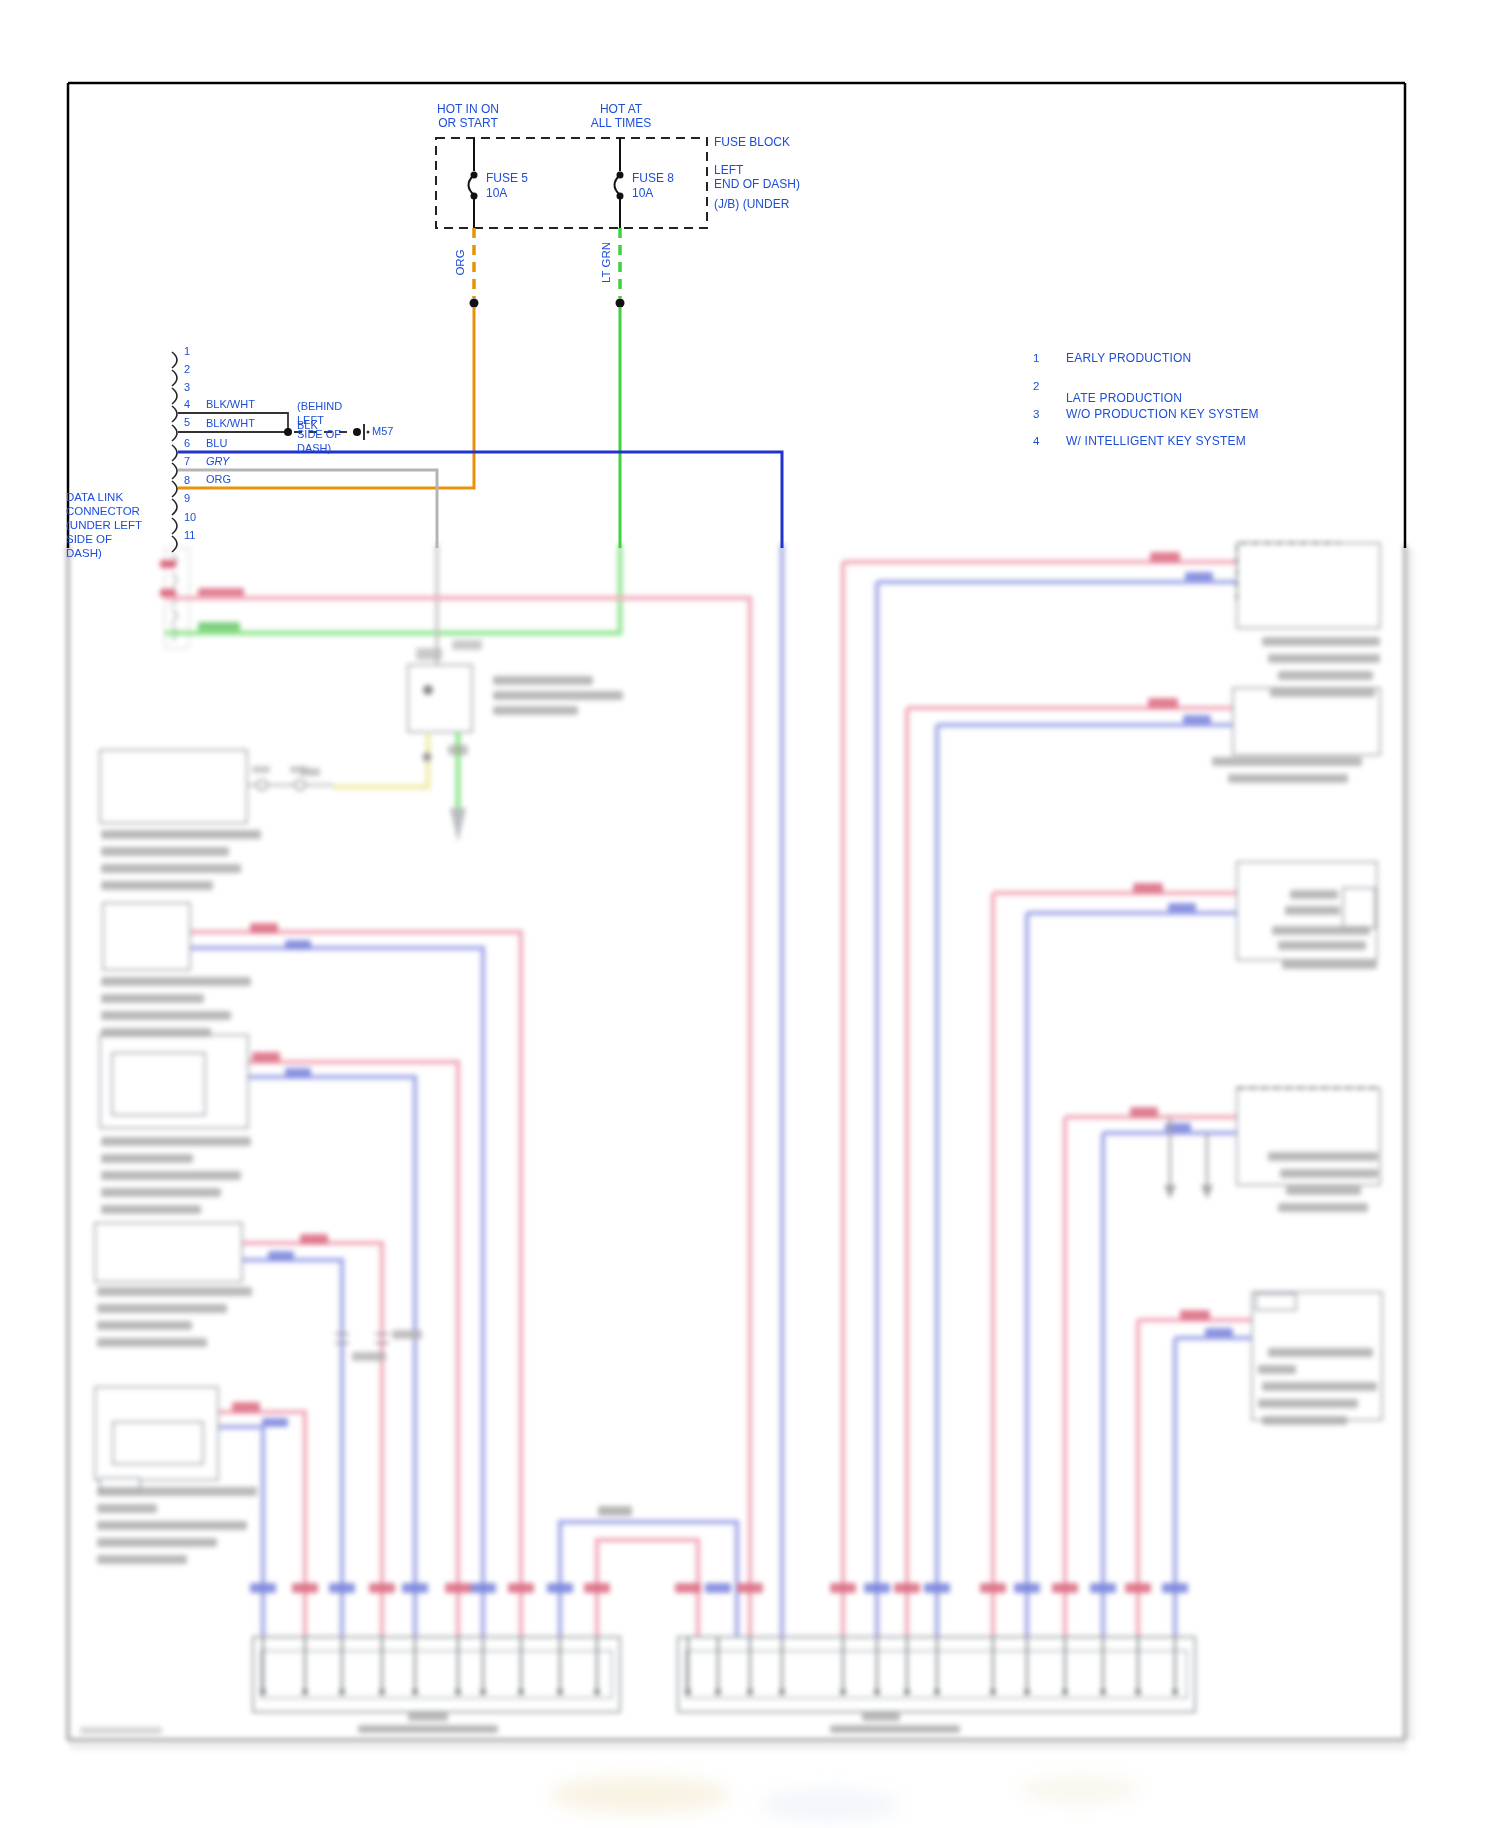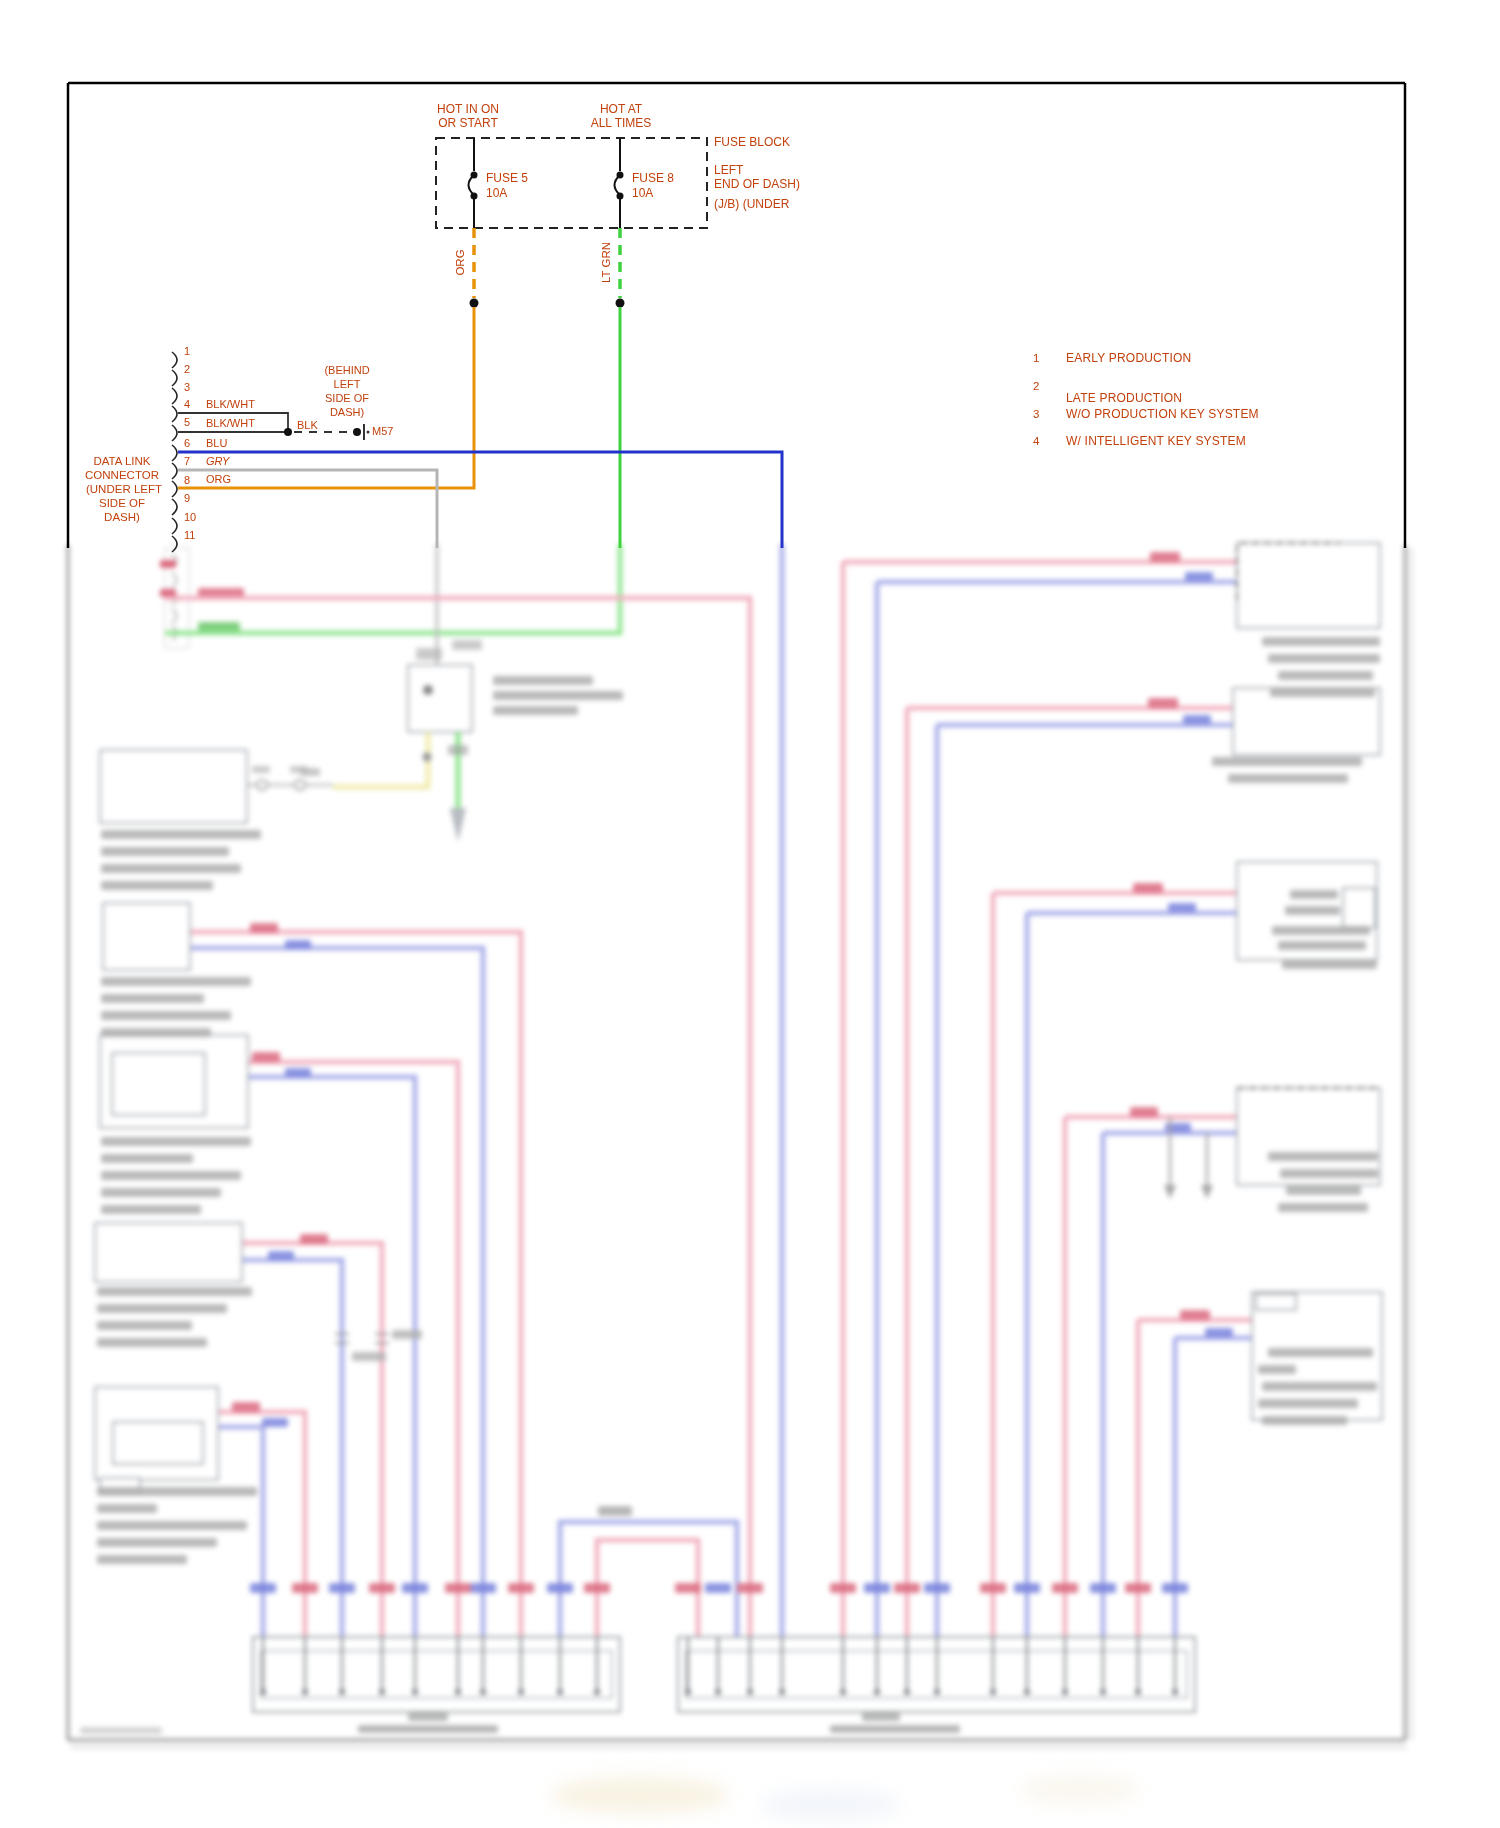--- a/index.html
+++ b/index.html
@@ -1,26 +1,26 @@
 <!DOCTYPE html>
 <html><head>
 <meta charset="utf-8">
 <style>
   html,body { margin:0; padding:0; background:#fff; }
   #page {
     position:relative; width:1500px; height:1828px; background:#ffffff;
-    font-family:"Liberation Sans", sans-serif; color:#c2410c; overflow:hidden;
+    font-family:"Liberation Sans", sans-serif; color:#1d4ed8; overflow:hidden;
   }
   svg.layer { position:absolute; left:0; top:0; }
   #blurlayer { filter: blur(2.4px); opacity:.88; }
   #smudge { filter: blur(9px); opacity:.5; }
   .t { position:absolute; white-space:nowrap; font-size:12px; line-height:13px; }
   .t.small { font-size:11px; }
   .t.center { text-align:center; }
-  .t.right { text-align:center; }
+  .t.right { text-align:left;margin-top:36px; }
   .vlabel { transform: rotate(-90deg); transform-origin:center; text-align:center; font-size:11.5px; }
   .legend-num { position:absolute; font-size:11.5px; }
   .legend-label { position:absolute; font-size:12px; letter-spacing:.2px; }
 </style>
 </head>
 <body>
 
 <div id="page">
 
   <svg id="blurlayer" class="layer" width="1500" height="1828" viewBox="0 0 1500 1828">

